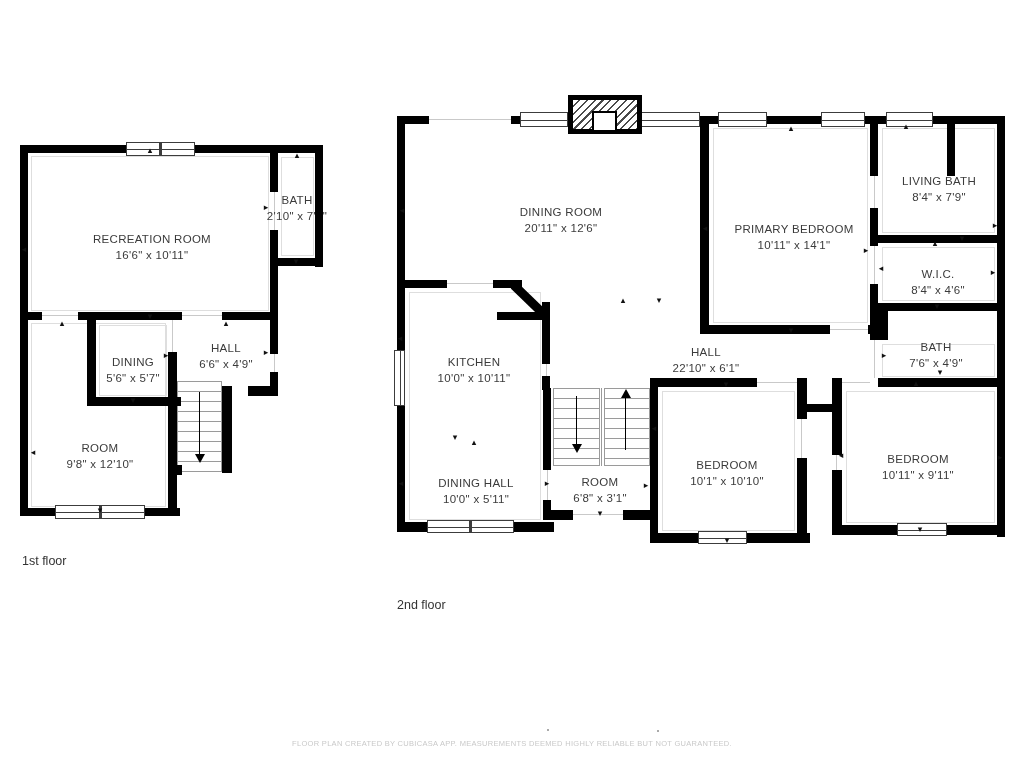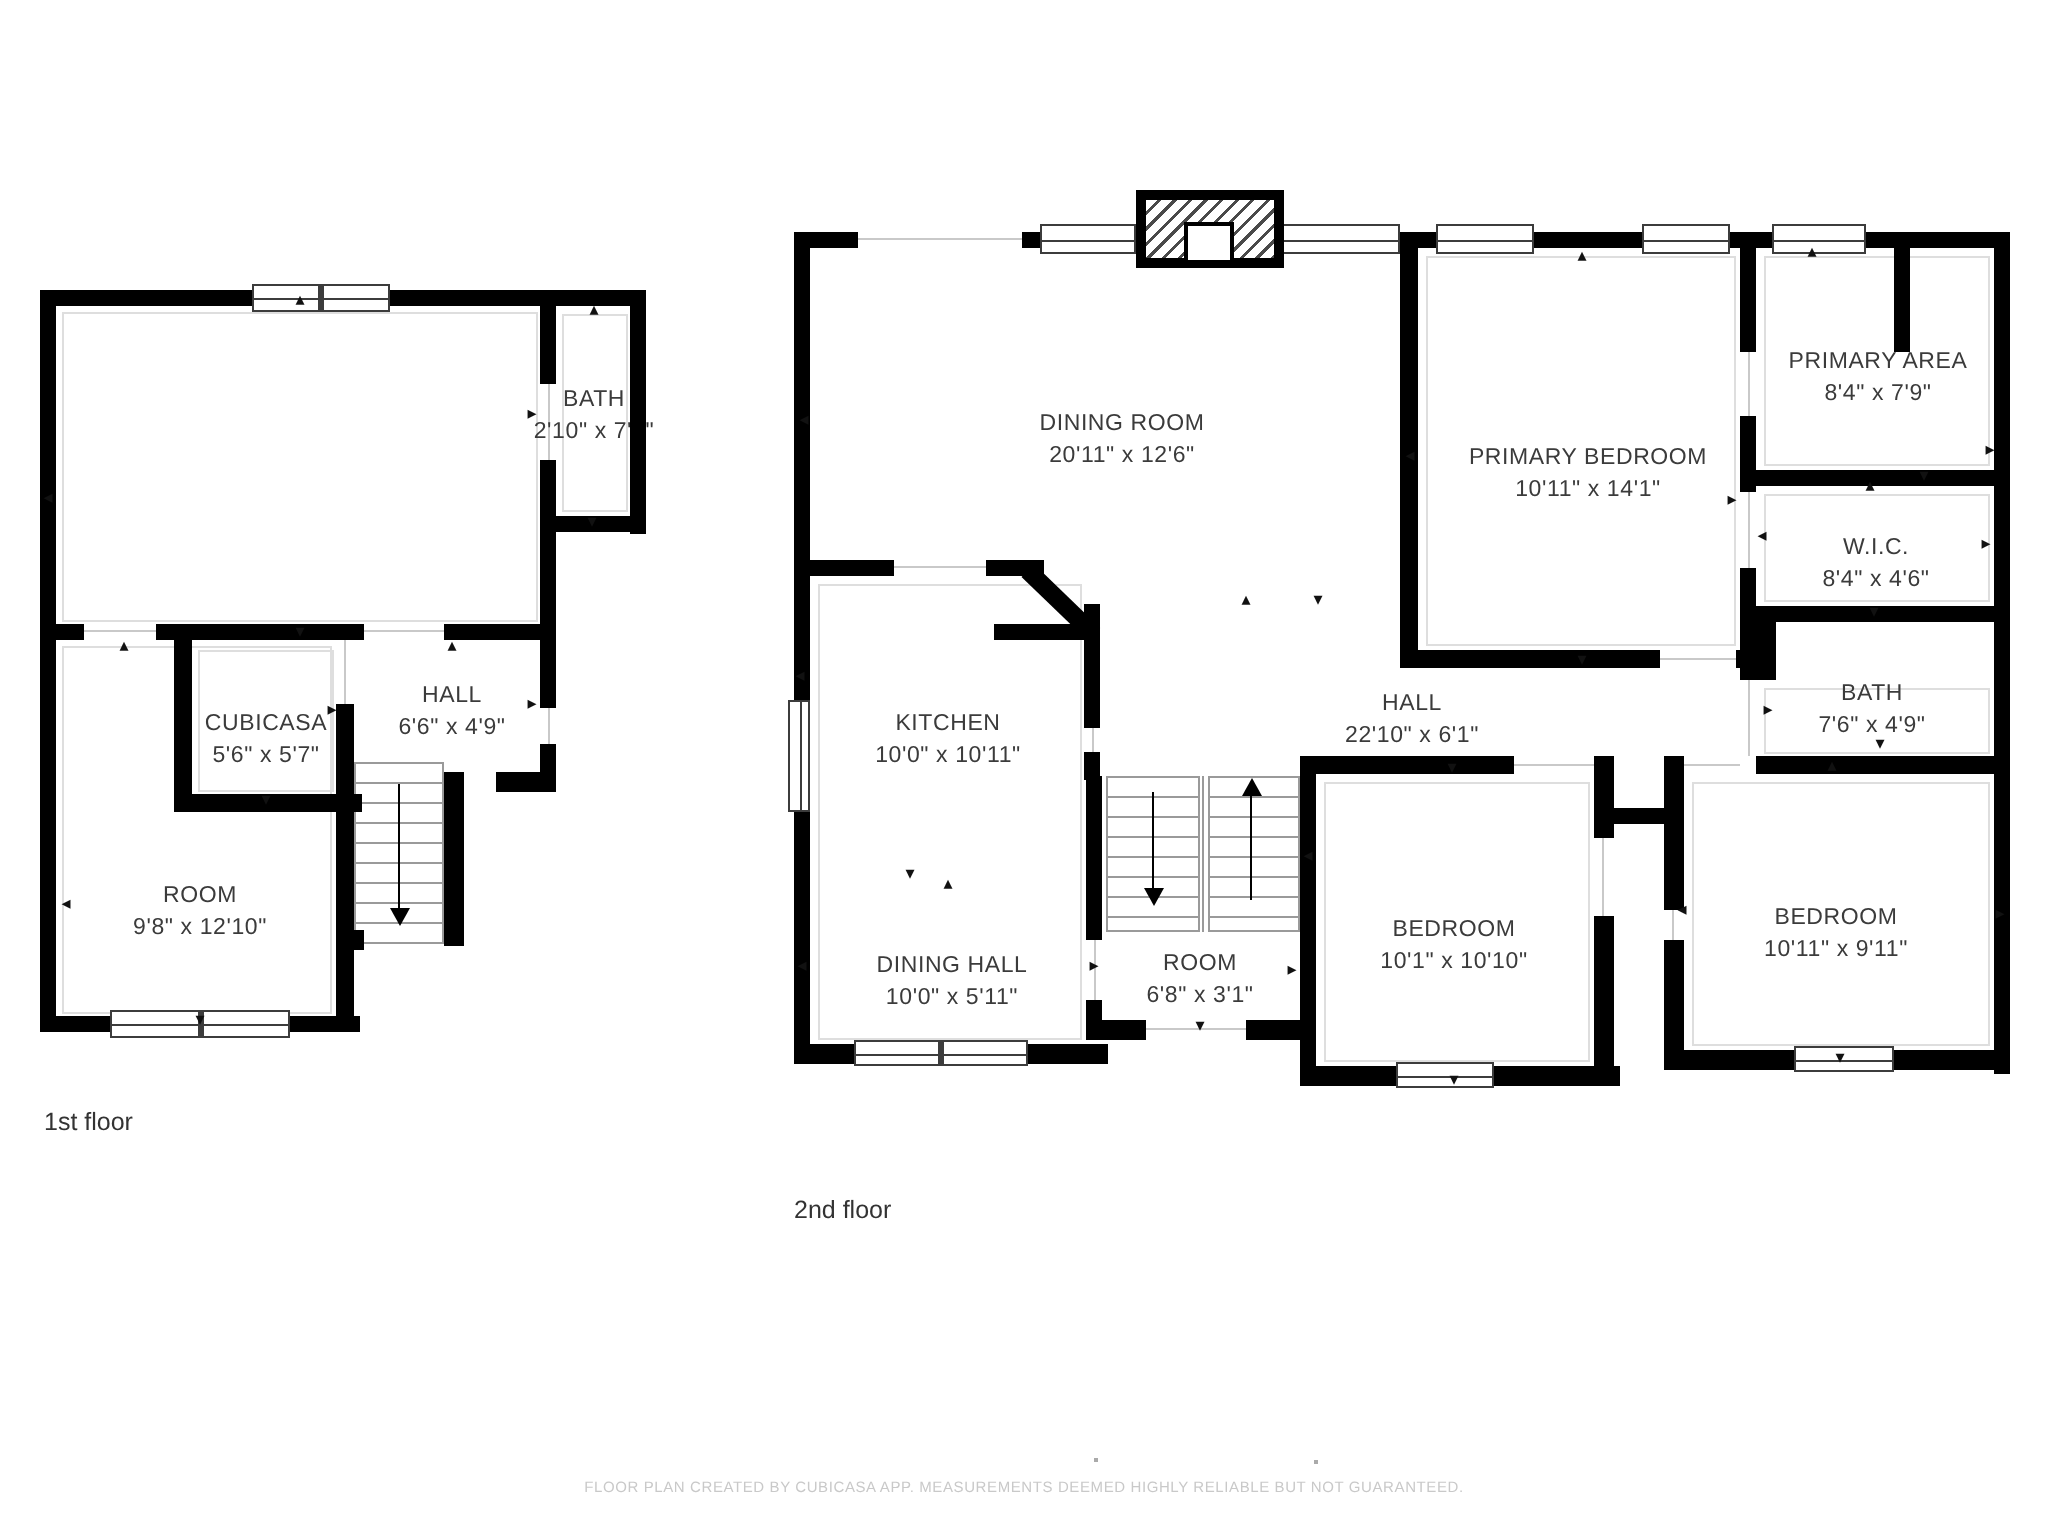--- a/index.html
+++ b/index.html
@@ -215,26 +215,30 @@
       <div class="marker" style="left: 726px; top: 384px;">▾</div>
       <div class="marker" style="left: 841px; top: 455px;">◂</div>
       <div class="marker" style="left: 727px; top: 540px;">▾</div>
       <div class="marker" style="left: 920px; top: 529px;">▾</div>
       <div class="marker" style="left: 1000px; top: 457px;">▸</div>
     </div>
 
   <div class="fireplace"></div>
   <div class="firebox"></div>
 
+  <div class="rlabel" style="left:152px;top:231px">
+    <div>RECREATION ROOM</div>
+    <div>16'6" x 10'11"</div>
+  </div>
   <div class="rlabel" style="left:297px;top:192px">
     <div>BATH</div>
     <div>2'10" x 7'4"</div>
   </div>
   <div class="rlabel" style="left:133px;top:354px">
-    <div>CUBICASA</div>
+    <div>DINING</div>
     <div>5'6" x 5'7"</div>
   </div>
   <div class="rlabel" style="left:226px;top:340px">
     <div>HALL</div>
     <div>6'6" x 4'9"</div>
   </div>
   <div class="rlabel" style="left:100px;top:440px">
     <div>ROOM</div>
     <div>9'8" x 12'10"</div>
   </div>
@@ -257,21 +261,21 @@
   </div>
   <div class="rlabel" style="left:706px;top:344px">
     <div>HALL</div>
     <div>22'10" x 6'1"</div>
   </div>
   <div class="rlabel" style="left:794px;top:221px">
     <div>PRIMARY BEDROOM</div>
     <div>10'11" x 14'1"</div>
   </div>
   <div class="rlabel" style="left:939px;top:173px">
-    <div>PRIMARY AREA</div>
+    <div>LIVING BATH</div>
     <div>8'4" x 7'9"</div>
   </div>
   <div class="rlabel" style="left:938px;top:266px">
     <div>W.I.C.</div>
     <div>8'4" x 4'6"</div>
   </div>
   <div class="rlabel" style="left:936px;top:339px">
     <div>BATH</div>
     <div>7'6" x 4'9"</div>
   </div>

